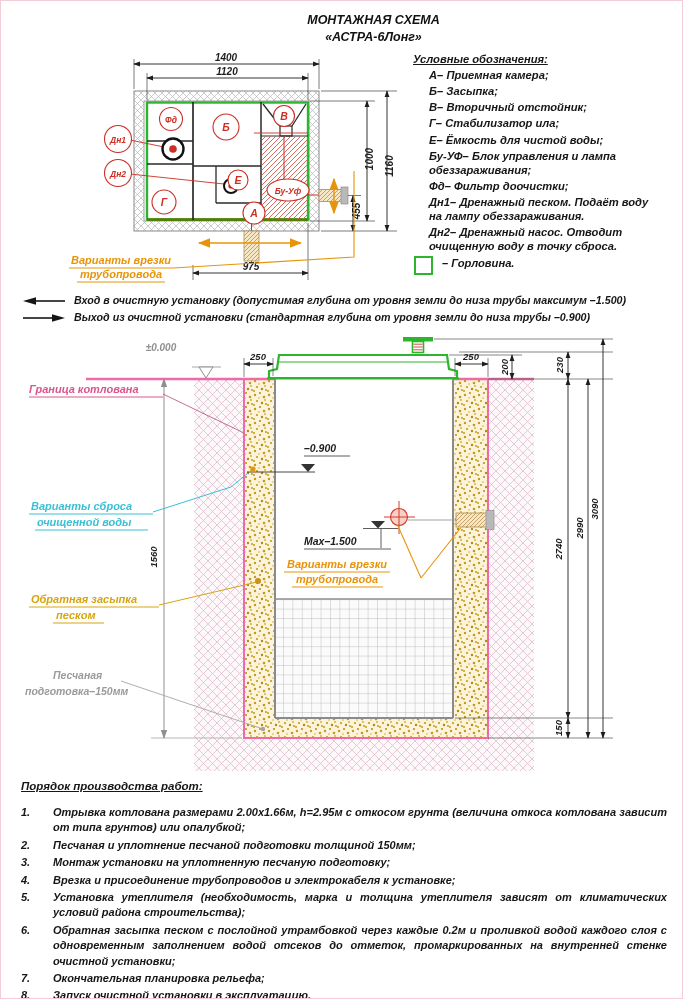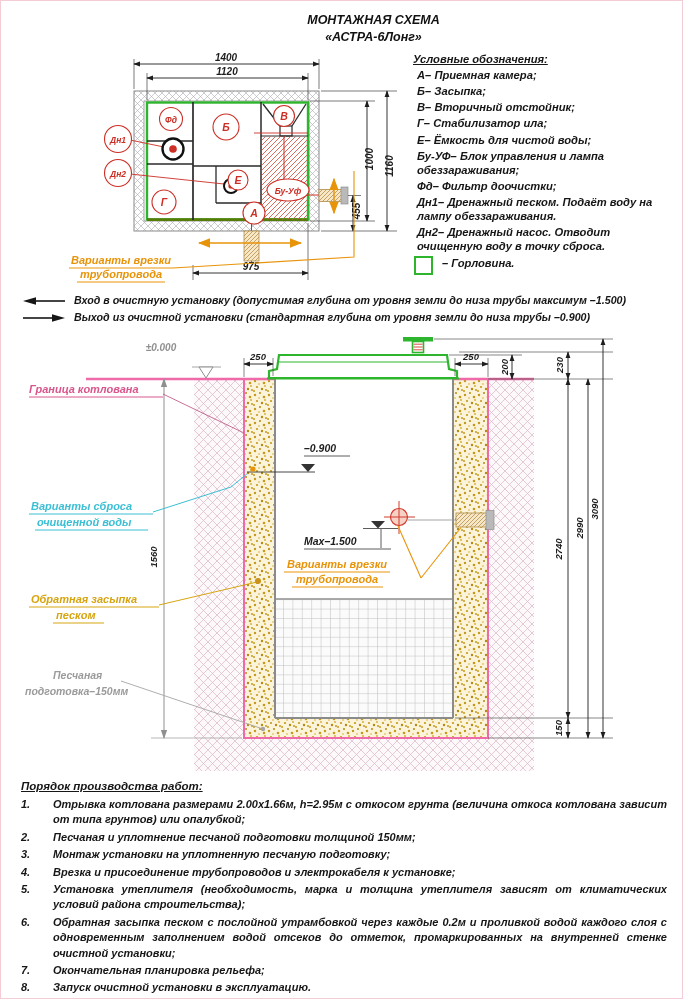--- a/index.html
+++ b/index.html
@@ -3,27 +3,27 @@
 <meta charset="utf-8">
 <style>
   html,body{margin:0;padding:0;background:#fff;}
   .page{position:relative;width:683px;height:999px;background:#fff;
         border:1px solid #f3ccd6;box-sizing:border-box;overflow:hidden;
         font-family:"Liberation Sans",sans-serif;font-style:italic;font-weight:bold;color:#1d1d1d;}
   .abs{position:absolute;}
   .title{left:255px;top:11px;width:235px;text-align:center;font-size:12.5px;line-height:1.35;color:#111;}
   .legend{left:412px;top:51px;width:264px;font-size:11.2px;line-height:1.26;color:#161616;}
   .legend .hd{text-decoration:underline;}
-  .legend .it{margin:2px 4px;}
+  .legend .it{margin:2px 16px;}
   .gorl{display:flex;align-items:flex-start;margin-top:3px;}
   .gorl .sq{width:15px;height:15px;border:2.4px solid #2db52d;margin:0 9px 0 1px;flex:0 0 auto;}
   .iorow{left:22px;width:650px;display:flex;align-items:flex-end;gap:9px;font-size:10.7px;color:#161616;}
   .iorow svg{flex:0 0 auto;margin-top:2px;}
   .works{left:20px;top:779px;width:646px;font-size:11px;color:#161616;}
-  .works .hd{font-size:11.5px;text-decoration:underline;margin-bottom:5px;}
+  .works .hd{font-size:11.5px;text-decoration:underline;margin-bottom:13px;}
   .works .row{display:flex;margin-bottom:2px;line-height:1.4;}
   .works .n{flex:0 0 32px;}
   .works .tx{flex:1;text-align:justify;}
   
   text{font-family:"Liberation Sans",sans-serif;font-style:italic;font-weight:bold;}
   .dt{font-size:10px;fill:#1d1d1d;}
   .dts{font-size:9.5px;fill:#1d1d1d;}
   .red{font-size:10.5px;fill:#cc2f26;}
   .reds{font-size:8.5px;fill:#cc2f26;}
   .org{font-size:11px;fill:#e8940a;}

